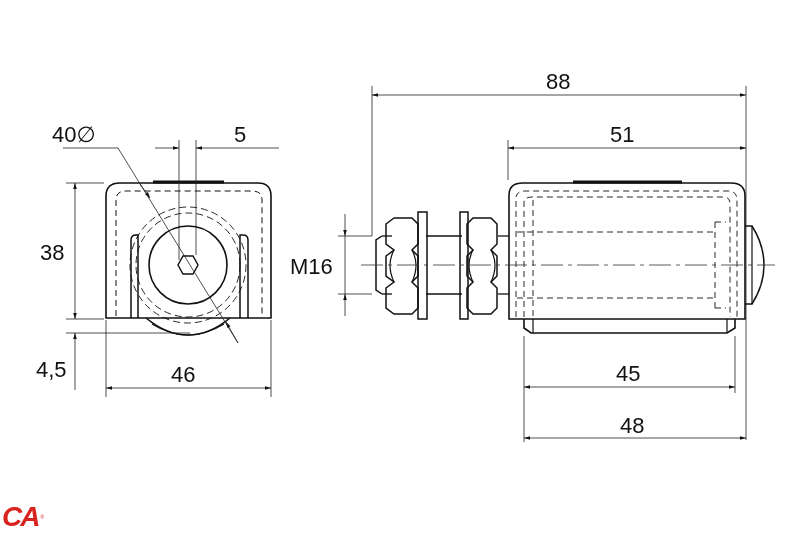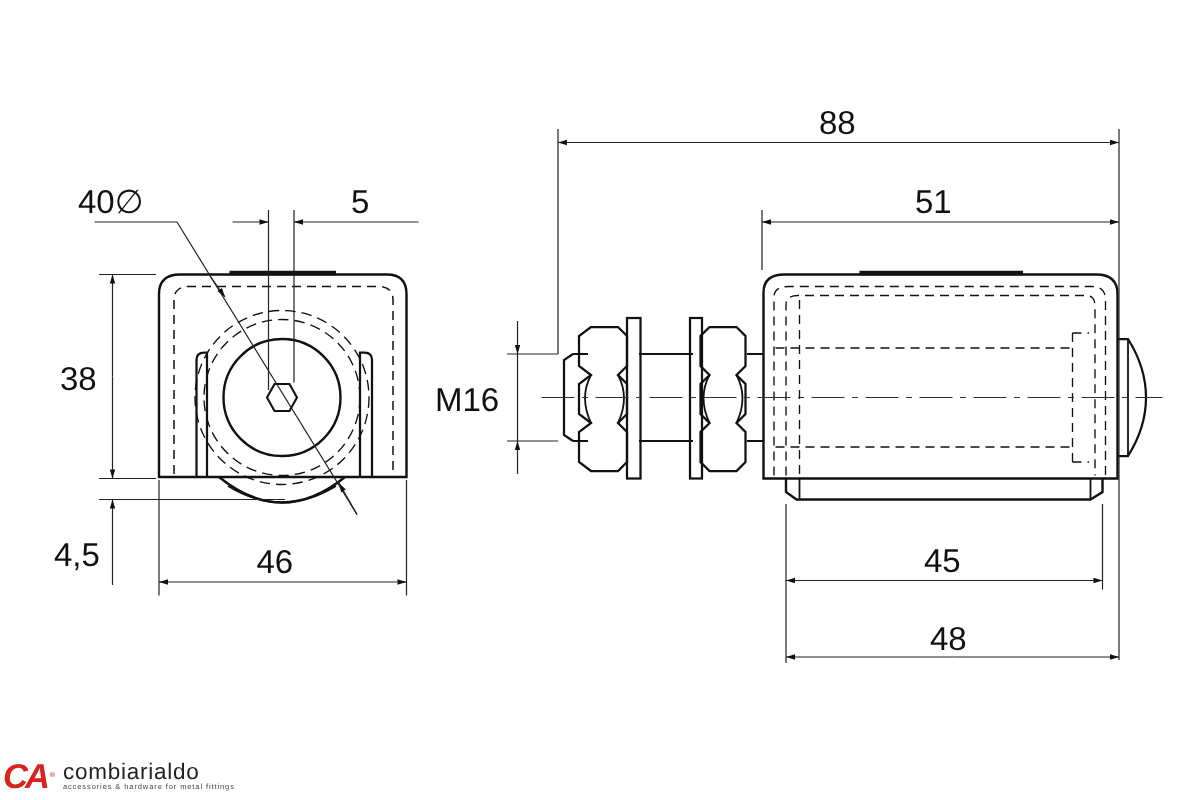--- a/index.html
+++ b/index.html
@@ -1,20 +1,20 @@
 <!DOCTYPE html>
 <html><head>
 <meta charset="utf-8">
 <style>
   html,body{margin:0;padding:0;background:#fff;}
   body{width:800px;height:533px;position:relative;overflow:hidden;font-family:"Liberation Sans",sans-serif;}
   svg{position:absolute;left:0;top:0;}
   .dimtext{font-family:"Liberation Sans",sans-serif;font-size:22px;fill:#111;}
   .logo{position:absolute;left:2px;top:506px;height:22px;display:flex;align-items:center;}
-  .logo-mark{font-family:"Liberation Sans",sans-serif;font-weight:bold;font-style:italic;color:#d9231f;font-size:23px;letter-spacing:-2px;line-height:1;}
+  .logo-mark{font-family:"Liberation Sans",sans-serif;font-weight:bold;font-style:italic;color:#d9231f;font-size:28px;letter-spacing:-2px;line-height:1;}
   .logo-reg{font-size:5px;color:#d9231f;vertical-align:top;margin-left:2px;}
   .logo-text{margin-left:5px;display:flex;flex-direction:column;line-height:1;}
   .logo-name{font-family:"Liberation Sans",sans-serif;font-size:15px;color:#222;letter-spacing:0.5px;}
   .logo-tag{font-family:"Liberation Sans",sans-serif;font-size:5px;color:#444;letter-spacing:0.6px;margin-top:1px;}
 </style>
 </head>
 <body>
 
 <svg width="800" height="533" viewBox="0 0 800 533">
   <defs>
@@ -144,17 +144,13 @@
   <text class="dimtext" x="546" y="89">88</text>
   <text class="dimtext" x="610" y="142">51</text>
   <text class="dimtext" x="290" y="274">M16</text>
   <text class="dimtext" x="616" y="381">45</text>
   <text class="dimtext" x="620" y="433">48</text>
 </svg>
 
 <div class="logo">
   <span class="logo-mark">CA</span>
   <span class="logo-reg">®</span>
-  <div class="logo-text">
-    <span class="logo-name">combiarialdo</span>
-    <span class="logo-tag">accessories &amp; hardware for metal fittings</span>
-  </div>
 </div>
 
 </body></html>

